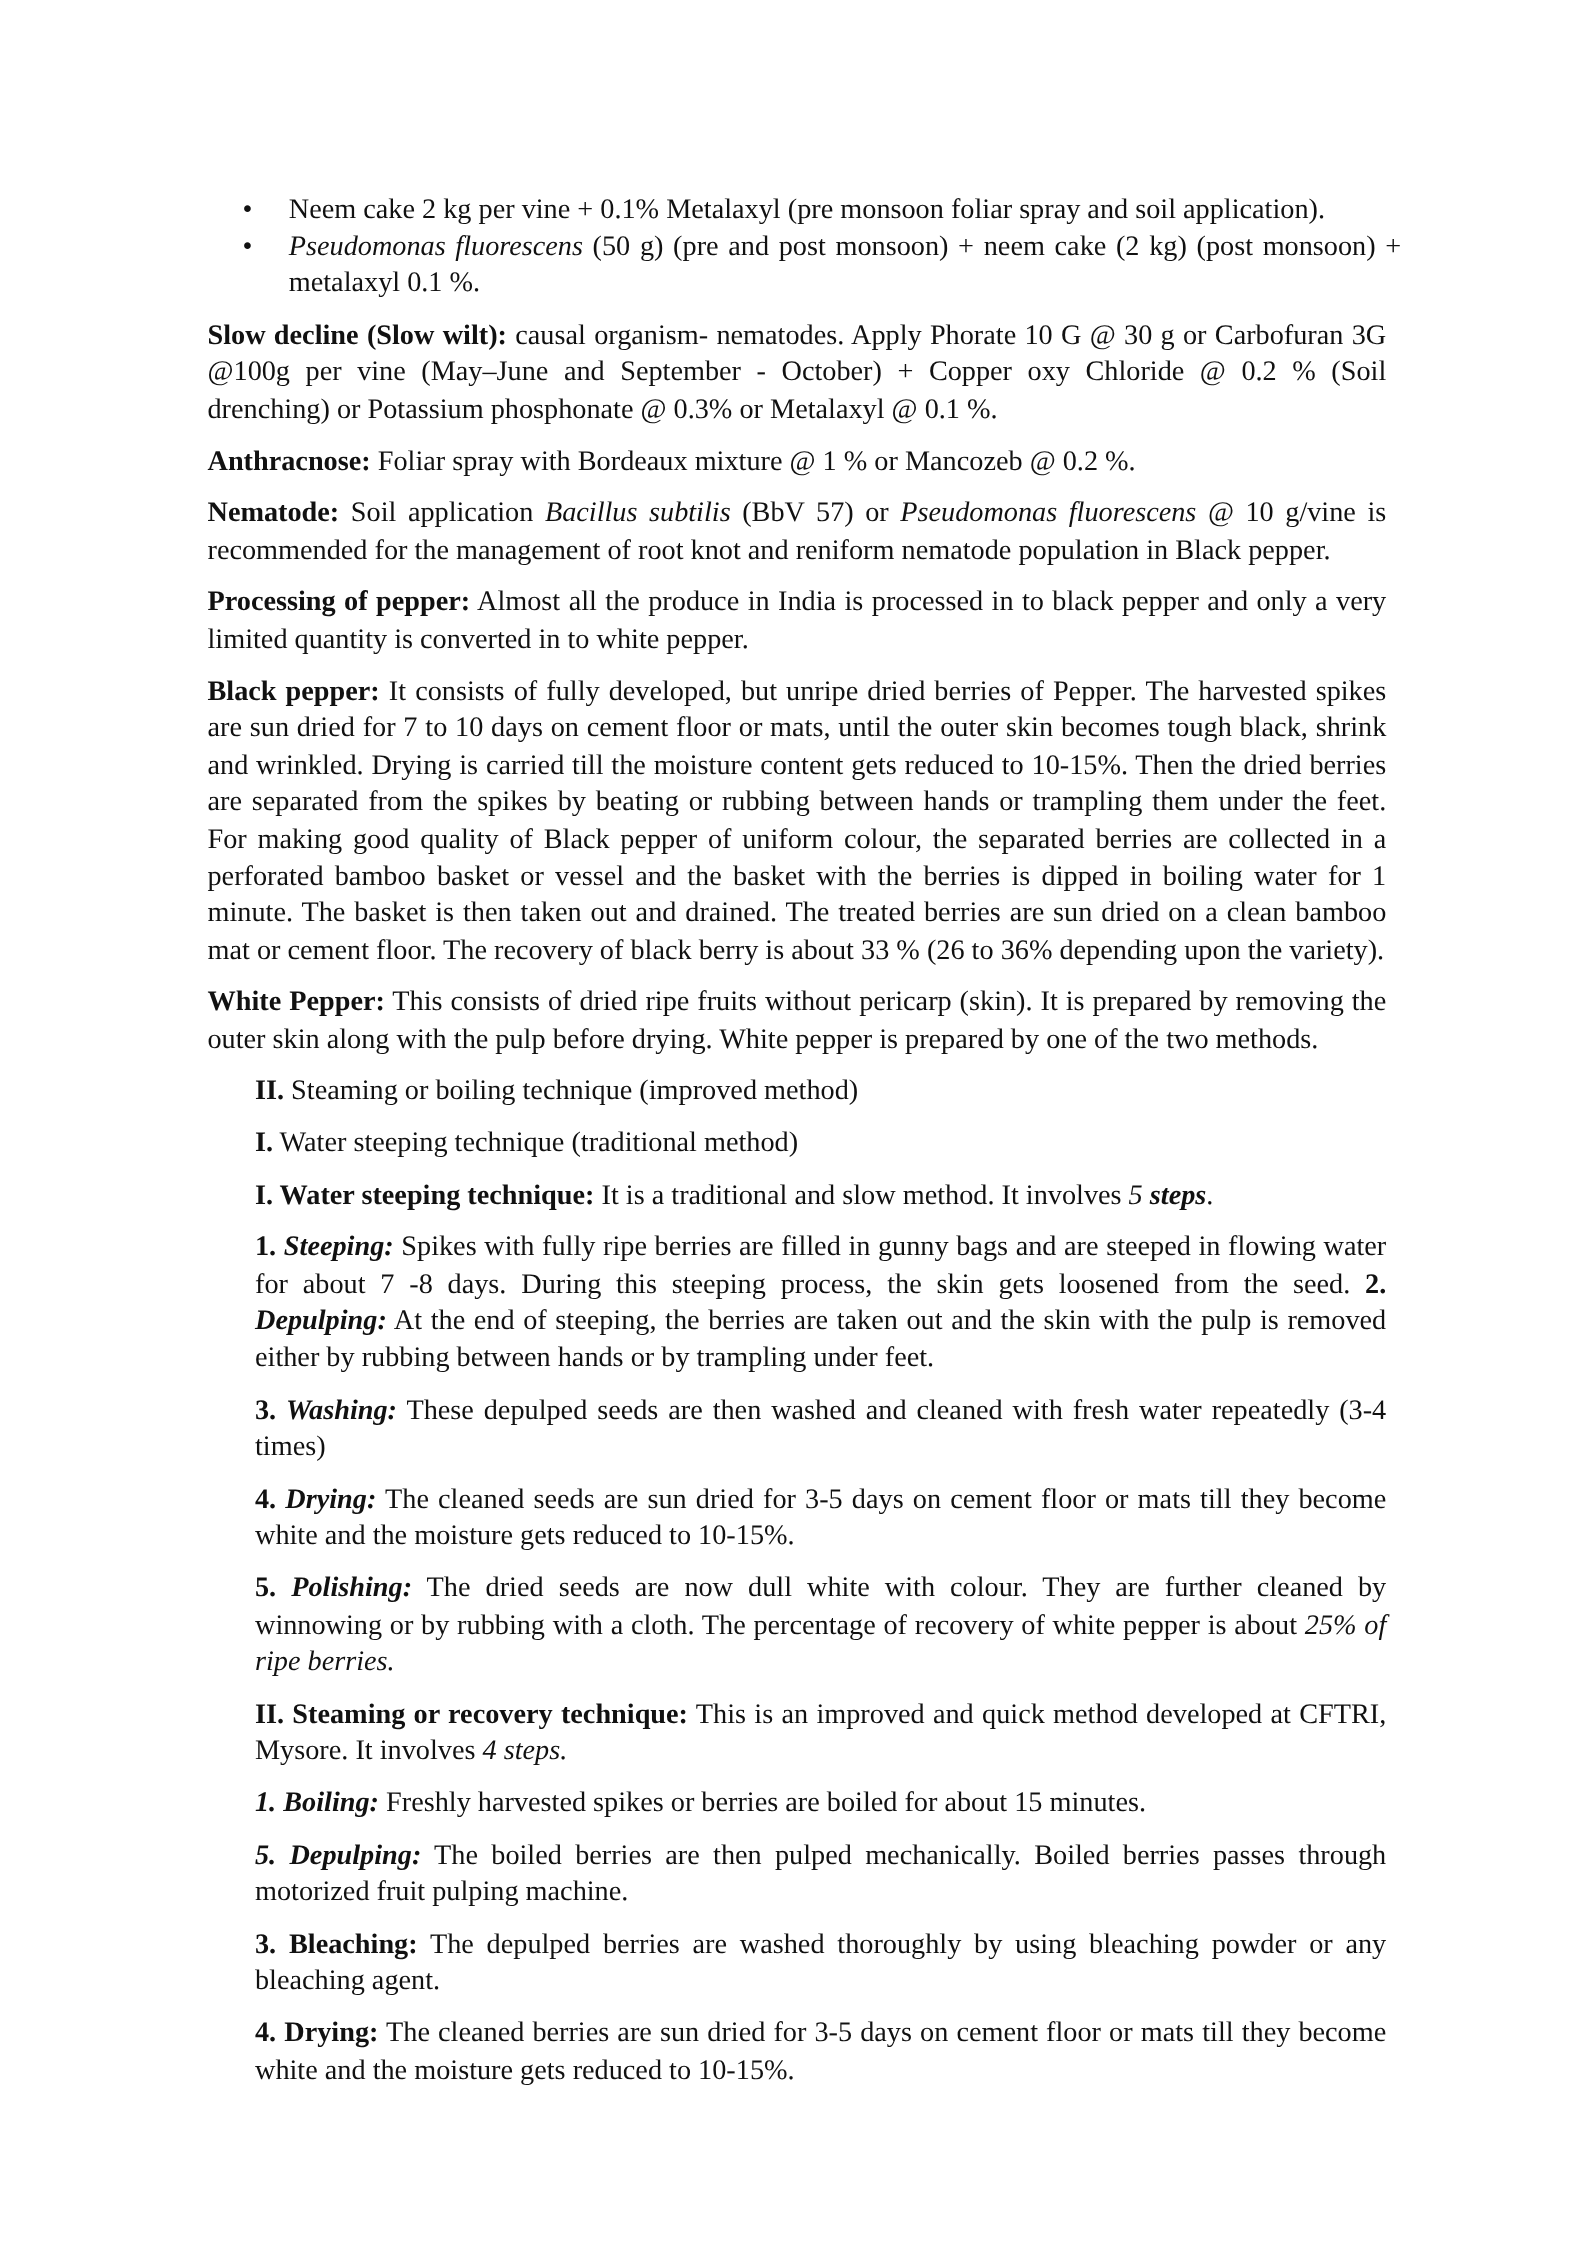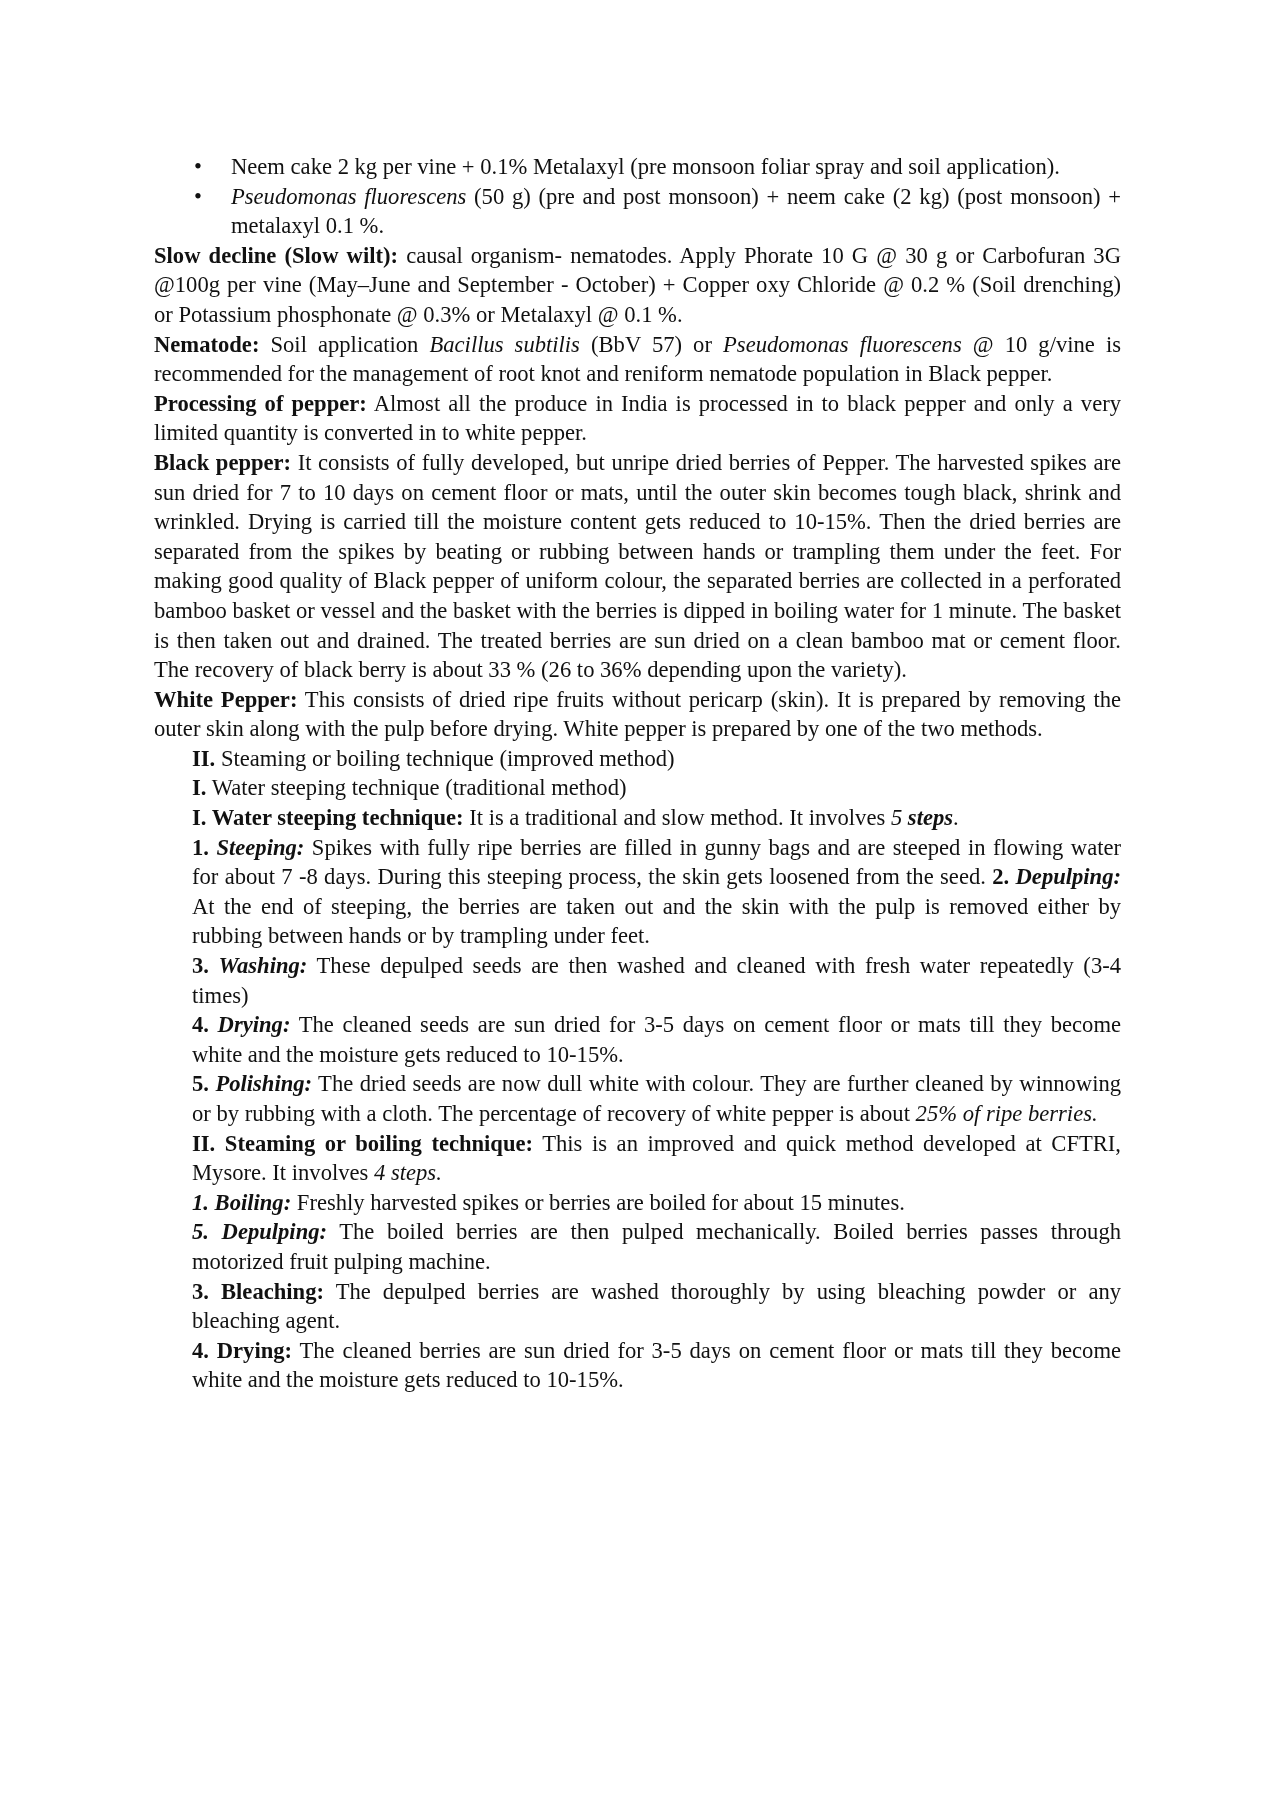--- a/index.html
+++ b/index.html
@@ -7,21 +7,21 @@
     .page {
       position: absolute;
       left: 154px;
       top: 152px;
       width: 967px;
       font-family: "Liberation Serif", "DejaVu Serif", serif;
       font-size: 22.6px;
       line-height: 29.6px;
       color: #111111;
     }
-    .p { margin: 0; text-align: justify; }
+    .p { margin: 12px; text-align: justify; }
     .bullets { margin: 0; padding: 0; list-style: none; }
     .bullets li { position: relative; padding-left: 77px; text-align: justify; }
     .bullets li .dot {
       position: absolute; left: 40px; top: 0; width: 10px;
     }
     .indent { padding-left: 38px; }
     b { font-weight: bold; }
     i { font-style: italic; }
   </style>
 </head>
@@ -37,20 +37,23 @@
     <li>
       <span class="dot">•</span>
       <i>Pseudomonas fluorescens</i><span> (50 g) (pre and post monsoon) + neem cake (2 kg) (post monsoon) + metalaxyl 0.1 %.</span>
     </li>
   </ul>
 
   <p class="p">
     <b>Slow decline (Slow wilt):</b><span> causal organism- nematodes. Apply Phorate 10 G @ 30 g or Carbofuran 3G @100g per vine (May–June and September - October) + Copper oxy Chloride @ 0.2 % (Soil drenching) or Potassium phosphonate @ 0.3% or Metalaxyl @ 0.1 %.</span>
   </p>
 
+  <p class="p">
+    <b>Anthracnose:</b><span> Foliar spray with Bordeaux mixture @ 1 % or Mancozeb @ 0.2 %.</span>
+  </p>
 
   <p class="p">
     <b>Nematode:</b><span> Soil application </span><i>Bacillus subtilis</i><span> (BbV 57) or </span><i>Pseudomonas fluorescens</i><span> @ 10 g/vine is recommended for the management of root knot and reniform nematode population in Black pepper.</span>
   </p>
 
   <p class="p">
     <b>Processing of pepper:</b><span> Almost all the produce in India is processed in to black pepper and only a very limited quantity is converted in to white pepper.</span>
   </p>
 
   <p class="p">
@@ -83,21 +86,21 @@
 
     <p class="p">
       <b>4. </b><b><i>Drying:</i></b><span> The cleaned seeds are sun dried for 3-5 days on cement floor or mats till they become white and the moisture gets reduced to 10-15%.</span>
     </p>
 
     <p class="p">
       <b>5. </b><b><i>Polishing:</i></b><span> The dried seeds are now dull white with colour. They are further cleaned by winnowing or by rubbing with a cloth. The percentage of recovery of white pepper is about </span><i>25% of ripe berries.</i>
     </p>
 
     <p class="p">
-      <b>II. Steaming or boiling technique:</b><span> This is an improved and quick method developed at CFTRI, Mysore. It involves </span><i>4 steps.</i>
+      <b>II. Steaming or recovery technique:</b><span> This is an improved and quick method developed at CFTRI, Mysore. It involves </span><i>4 steps.</i>
     </p>
 
     <p class="p">
       <b><i>1. Boiling:</i></b><span> Freshly harvested spikes or berries are boiled for about 15 minutes.</span>
     </p>
 
     <p class="p">
       <b><i>5. Depulping:</i></b><span> The boiled berries are then pulped mechanically. Boiled berries passes through motorized fruit pulping machine.</span>
     </p>
 

